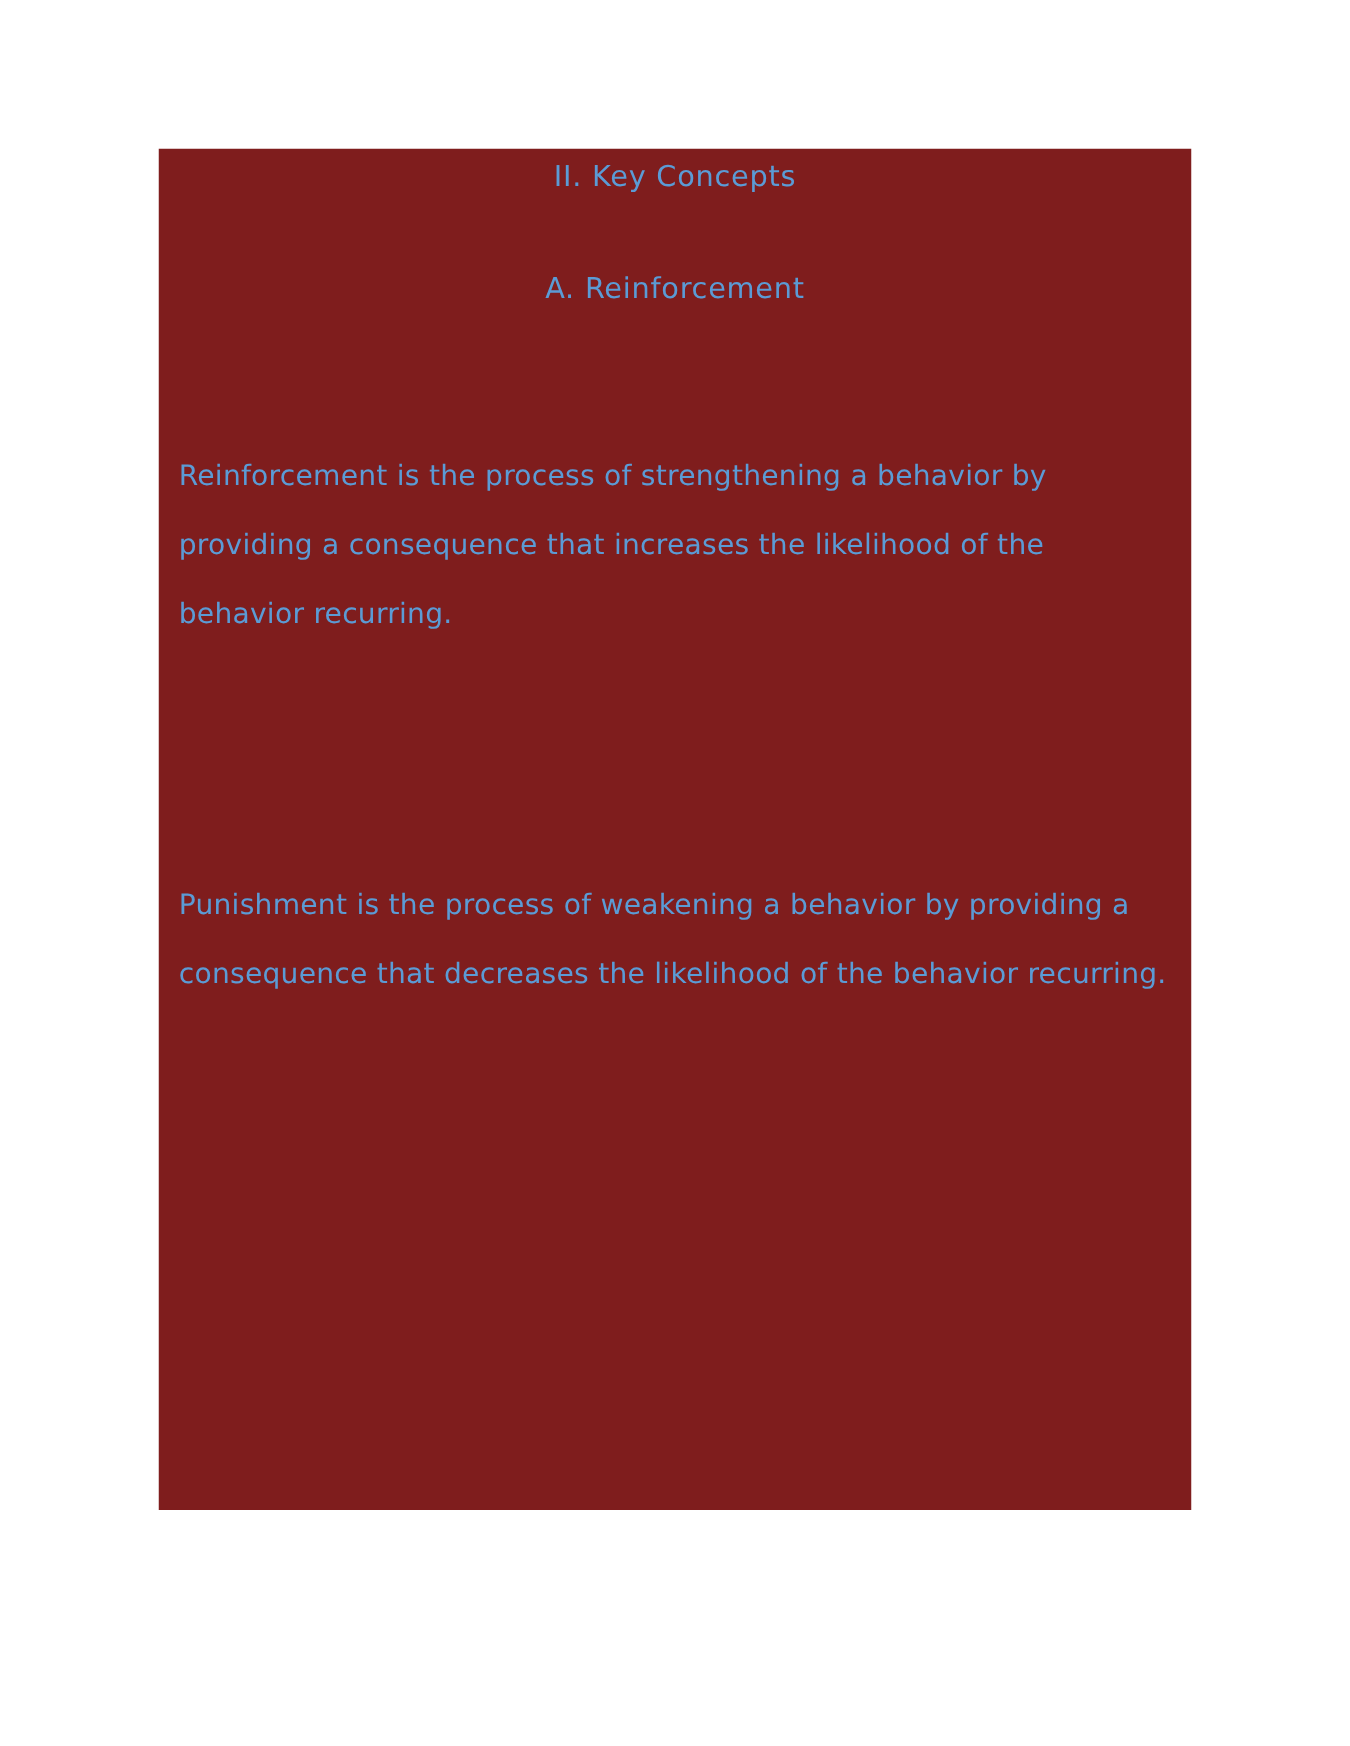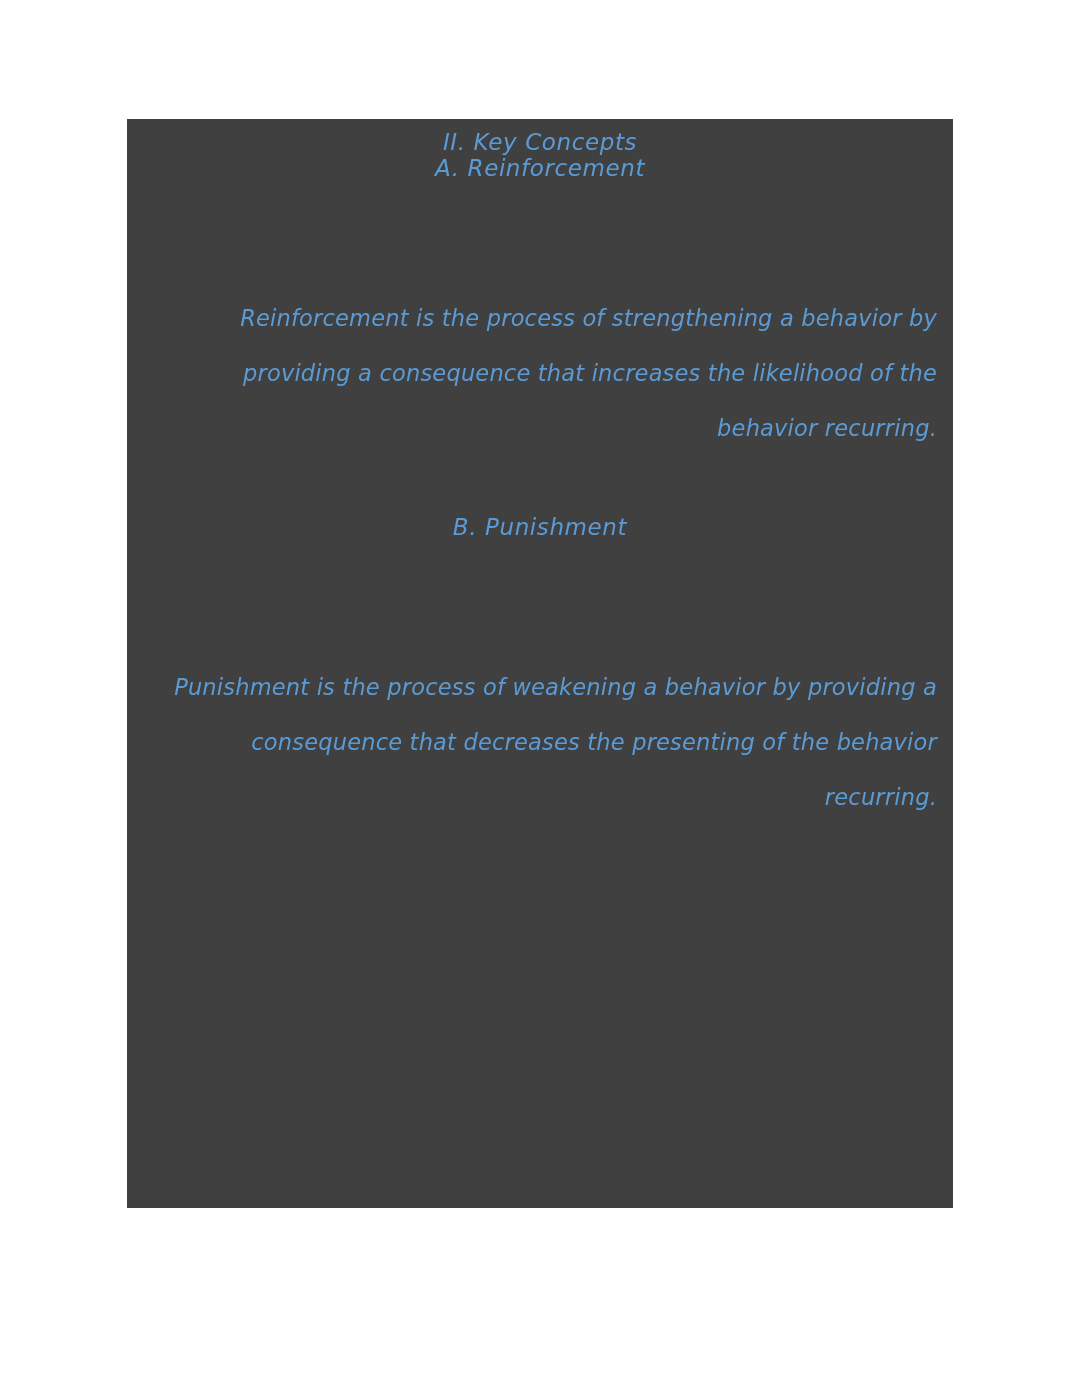--- a/index.html
+++ b/index.html
@@ -12,46 +12,46 @@
     height: 1397px;
     font-family: "DejaVu Sans", sans-serif;
     position: relative;
   }
   .page {
     position: absolute;
     left: 127px;
     top: 119px;
     width: 826px;
     height: 1089px;
-    background: #404040;
+    background: #7f1d1d;
     box-sizing: border-box;
     padding: 0;
     overflow: hidden;
-    font-style: italic;
   }
   .doc-body {
     padding: 0 8px;
   }
   .heading {
     text-align: center;
     color: #5b9bd5;
     font-size: 23px;
     letter-spacing: 0.6px;
     font-weight: 400;
   }
   .heading-1 {
     margin-top: 10px;
   }
   .heading-2 {
+    margin-top: 63px;
   }
   .para {
     color: #5b9bd5;
     font-size: 22.5px;
     line-height: 55px;
-    text-align: right;
+    text-align: left;
     letter-spacing: 0.2px;
     font-weight: 400;
     margin: 0;
     padding: 0 8px;
   }
   .spacer-lg { height: 110px; }
   .spacer-md { height: 22px; }
   .spacer-sm { height: 14px; }
   .spacer-xl { height: 120px; }
 </style>
@@ -70,20 +70,19 @@
     <p class="para">Reinforcement is the process of strengthening a behavior by providing a consequence that increases the likelihood of the behavior recurring.</p>
 
     <div class="spacer-md"></div>
 
 
     <div class="spacer-md"></div>
 
 
     <div class="spacer-sm"></div>
 
-    <div class="heading">B. Punishment</div>
 
     <div class="spacer-xl"></div>
 
-    <p class="para">Punishment is the process of weakening a behavior by providing a consequence that decreases the presenting of the behavior recurring.</p>
+    <p class="para">Punishment is the process of weakening a behavior by providing a consequence that decreases the likelihood of the behavior recurring.</p>
 
   </div>
 </div>
 
 </body></html>

